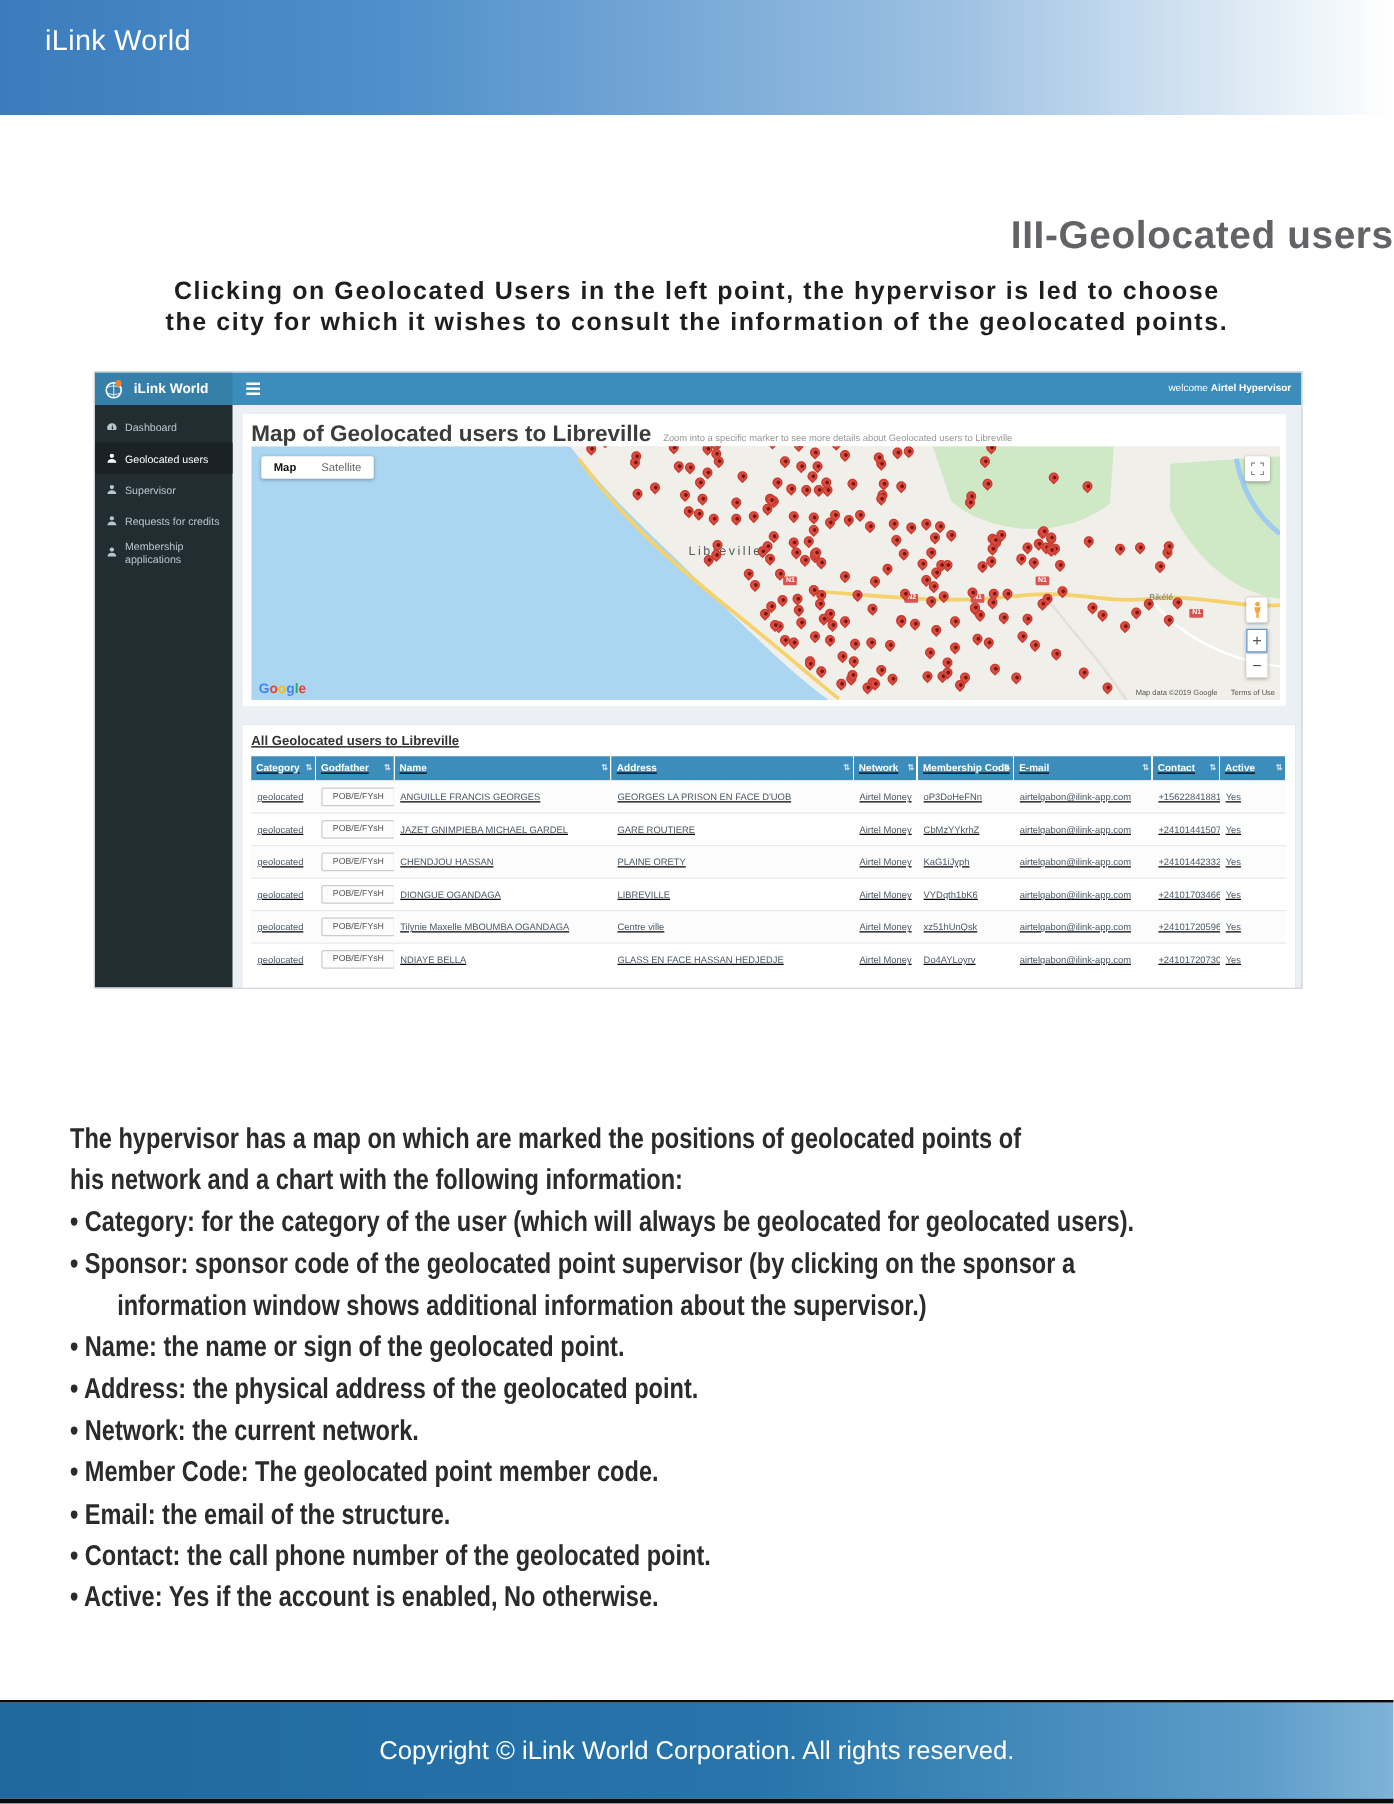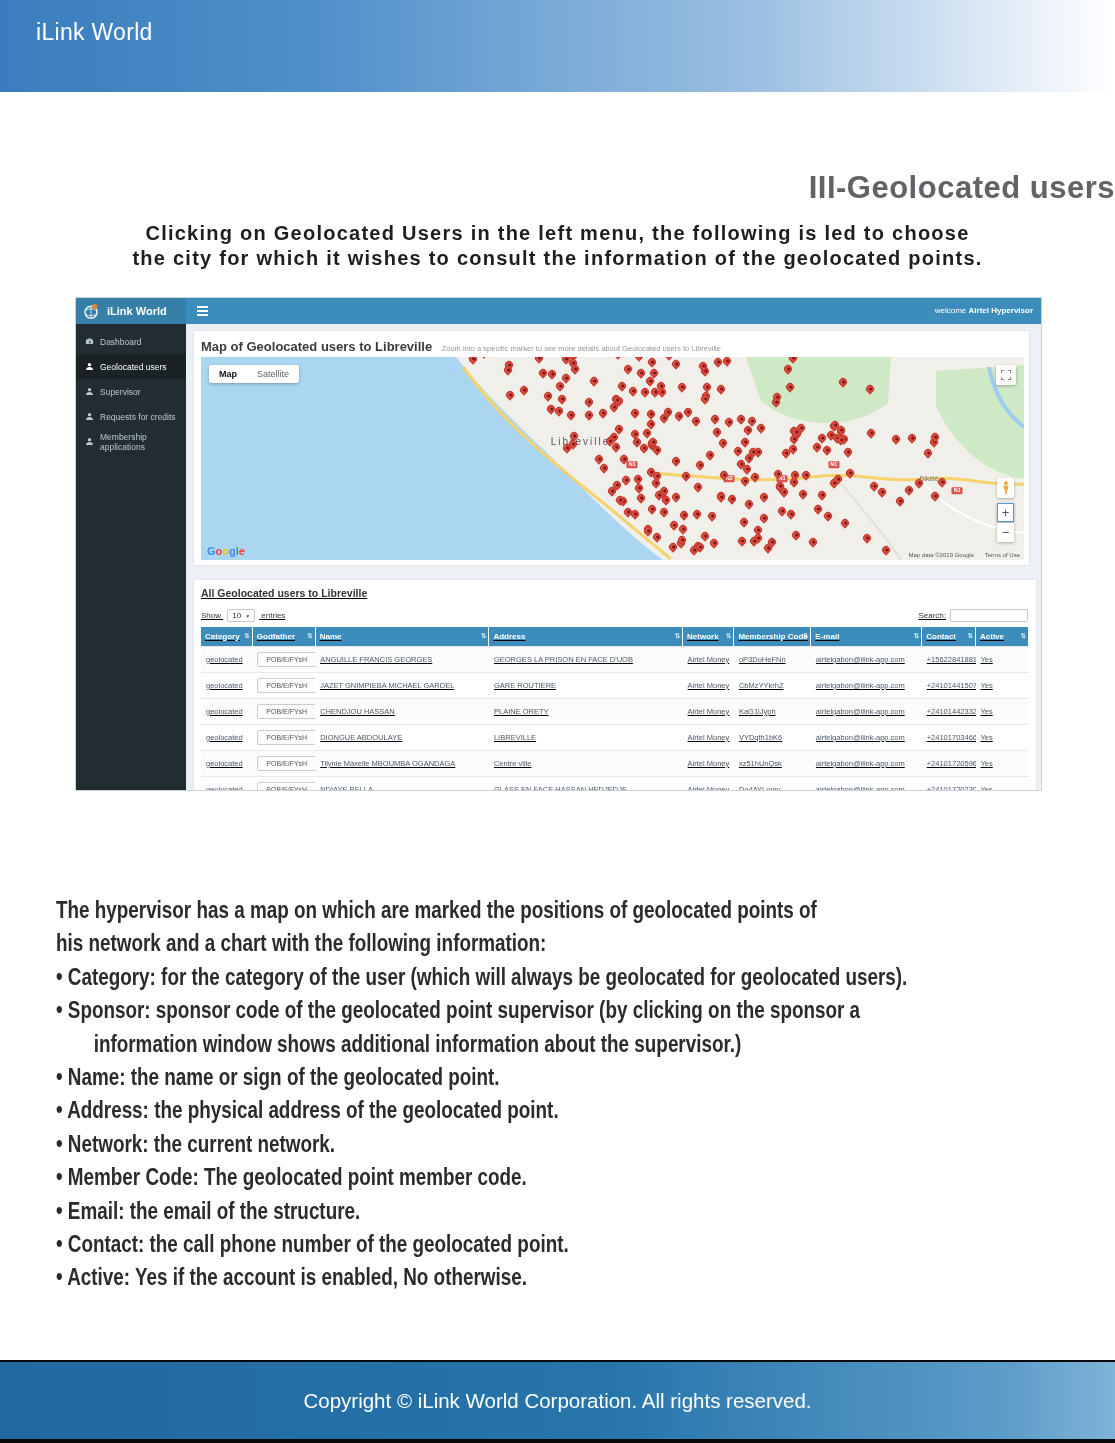--- a/index.html
+++ b/index.html
@@ -34,21 +34,21 @@
   .side-item{display:flex;align-items:center;gap:6px;height:25px;padding-left:9px;
              color:#b8c7ce;font-size:8.5px;cursor:pointer;}
   .side-item:first-child{margin-top:5px;}
   .side-item.active{background:#1a2226;color:#fff;}
   .s-icon{display:inline-flex;width:9px;height:9px;}
 
   .content{position:absolute;left:110px;top:26px;right:0;bottom:0;background:#ecf0f5;}
   .box{position:absolute;background:#fff;border:1px solid #e4e8ee;box-sizing:border-box;}
   .map-box{left:7px;top:6px;width:837px;height:236px;}
   .box-title-row{padding:6px 8px 3px 7px;white-space:nowrap;overflow:hidden;}
-  .box-title{font-size:13px;font-weight:700;color:#3c3c3c;}
+  .box-title{font-size:18px;font-weight:700;color:#3c3c3c;}
   .box-sub{font-size:7.5px;color:#979797;margin-left:5px;}
 
   .map{position:absolute;left:7px;top:26px;width:823px;height:203px;overflow:hidden;background:#f1efe9;cursor:grab;}
   .map-svg{position:absolute;left:0;top:0;width:100%;height:100%;}
   .markers{position:absolute;left:0;top:0;right:0;bottom:0;z-index:2;}
   .pin{position:absolute;width:8px;height:8px;border-radius:50% 50% 50% 0;
        transform:rotate(-45deg);margin:-9px 0 0 -4px;box-shadow:inset 0 0 0 1px rgba(120,15,10,.25);}
   .pin::after{content:"";position:absolute;left:2.5px;top:2.5px;width:3px;height:3px;border-radius:50%;
               background:rgba(88,10,8,.8);}
   .city-label{position:absolute;left:42.5%;top:39%;z-index:1;font-size:10px;color:#55595c;letter-spacing:2px;}
@@ -110,21 +110,21 @@
 
 <div class="page">
 
   <header class="banner">
     <div class="banner-line">iLink World</div>
   </header>
 
   <h1 class="doc-title">III-Geolocated users</h1>
 
   <p class="intro">
-    <span class="intro-line">Clicking on Geolocated Users in the left menu, the following is led to choose</span>
+    <span class="intro-line">Clicking on Geolocated Users in the left point, the hypervisor is led to choose</span>
     <span class="intro-line">the city for which it wishes to consult the information of the geolocated points.</span>
   </p>
 
   <div class="shot">
 
     <div class="topbar">
       <div class="logo-area">
         <span class="s-icon" style="width:17px;height:17px;">
           <svg width="17" height="17" viewBox="0 0 17 17">
             <circle cx="8" cy="9.2" r="6" fill="none" stroke="#ffffff" stroke-width="1.3"></circle>
@@ -455,34 +455,20 @@
           <div class="glogo"><span>G</span><span>o</span><span>o</span><span>g</span><span>l</span><span>e</span></div>
           <div class="attr">
             <span>Map data ©2019 Google</span>
             <span class="terms">Terms of Use</span>
           </div>
         </div>
       </section>
 
       <section class="box table-box">
         <div class="tbl-title">All Geolocated users to Libreville</div>
-        <div class="tbl-controls">
-          <div class="show-ctl">
-            <span>Show</span>
-            <span class="select">
-              <span>10</span>
-              <i class="car">▼</i>
-            </span>
-            <span>entries</span>
-          </div>
-          <div class="search-ctl">
-            <label>Search:</label>
-            <input class="search-input" style="">
-          </div>
-        </div>
         <table class="dt">
           <colgroup>
               <col style="width: 6.2%;">
               <col style="width: 7.6%;">
               <col style="width: 21%;">
               <col style="width: 23.4%;">
               <col style="width: 6.2%;">
               <col style="width: 9.3%;">
               <col style="width: 13.4%;">
               <col style="width: 6.5%;">
@@ -531,21 +517,21 @@
                 <td>PLAINE ORETY</td>
                 <td>Airtel Money</td>
                 <td>KaG1iJyph</td>
                 <td>airtelgabon@ilink-app.com</td>
                 <td>+24101442332</td>
                 <td>Yes</td>
               </tr>
               <tr>
                 <td>geolocated</td>
                 <td><button class="gf-btn">POB/E/FYsH</button></td>
-                <td>DIONGUE ABDOULAYE</td>
+                <td>DIONGUE OGANDAGA</td>
                 <td>LIBREVILLE</td>
                 <td>Airtel Money</td>
                 <td>VYDqth1bK6</td>
                 <td>airtelgabon@ilink-app.com</td>
                 <td>+24101703466</td>
                 <td>Yes</td>
               </tr>
               <tr>
                 <td>geolocated</td>
                 <td><button class="gf-btn">POB/E/FYsH</button></td>

